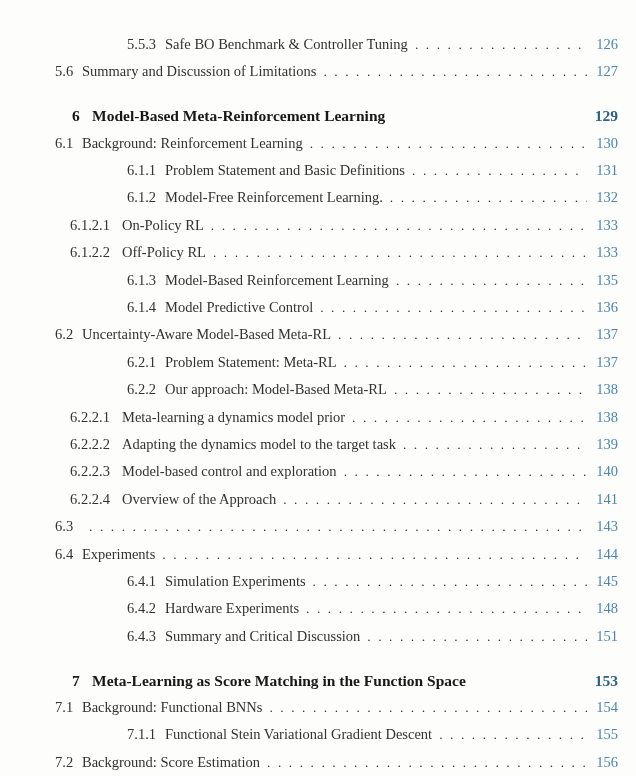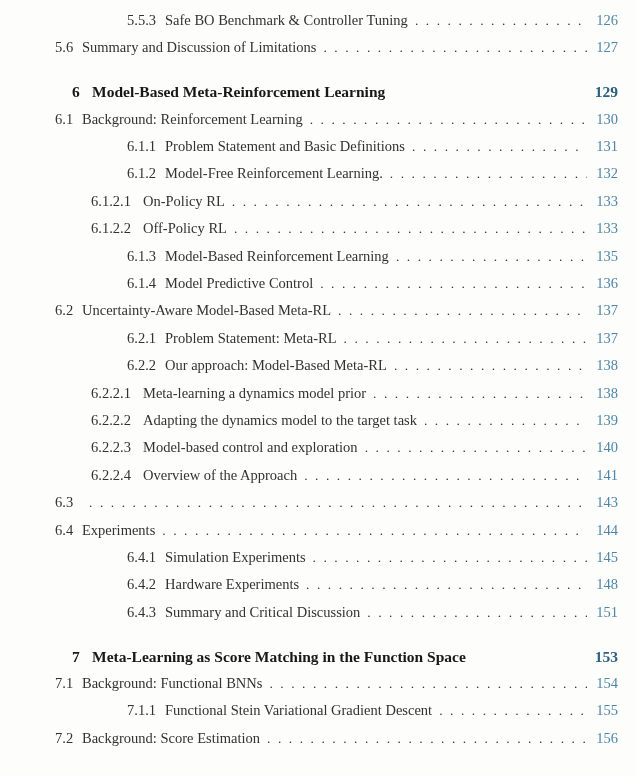--- a/index.html
+++ b/index.html
@@ -20,21 +20,21 @@
     padding: 7px 18px 0 0;
   }
   .toc { width: 100%; }
   .row {
     display: flex;
     align-items: baseline;
     height: 27.4px;
     line-height: 27.4px;
     box-sizing: border-box;
   }
-  .num  { flex: none; white-space: nowrap; }
+  .num  { flex: none; white-space: nowrap; margin-top: 24px; }
   .title{ flex: none; white-space: nowrap; overflow: hidden; }
   .dots {
     flex: 1 1 auto;
     overflow: hidden;
     white-space: nowrap;
     letter-spacing: 7.5px;
     margin-left: 7px;
     margin-right: 3px;
     font-size: 13.5px;
     color: var(--text, #3a3a38);
@@ -47,21 +47,21 @@
   }
   
   .lvl0 { padding-left: 72px;  margin-top: 16.5px; font-weight: bold; font-size: 15.5px; color: var(--chapter-text, #181816); }
   .lvl0 .num { width: 20px; }
   .lvl0 .dots { visibility: hidden; }
   .lvl0 .pagenum { color: var(--chapter-link, #2d607f); font-weight: bold; margin-left: 32px; }
   .lvl1 { padding-left: 55px; }
   .lvl1 .num { width: 27px; }
   .lvl2 { padding-left: 127px; }
   .lvl2 .num { width: 38px; }
-  .lvl3 { padding-left: 91px; justify-content: flex-end; }
+  .lvl3 { padding-left: 70px; justify-content: flex-end; }
   .lvl3 .num { width: 52px; }
 </style>
 </head>
 <body>
 
 <div class="page">
   <div class="toc">
       <div class="row lvl2">
         <span class="num">5.5.3</span>
         <span class="title">Safe BO Benchmark &amp; Controller Tuning</span>

